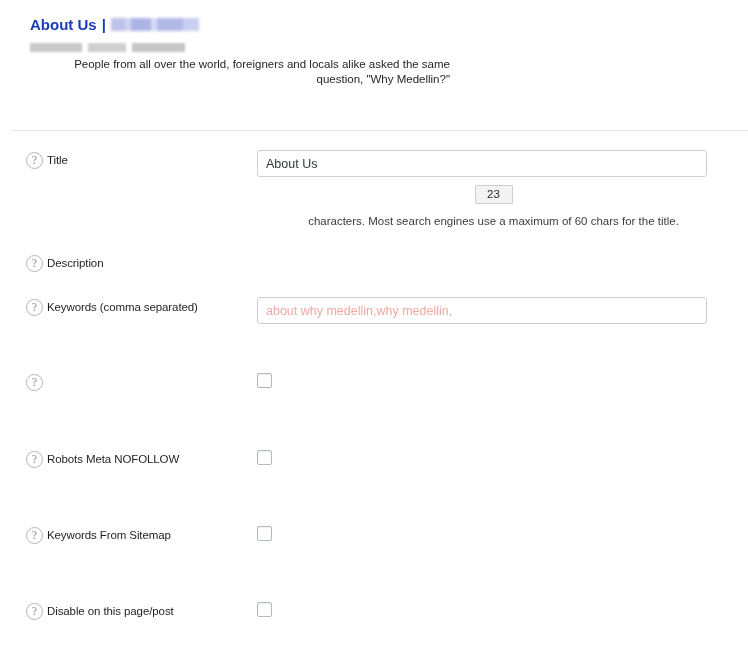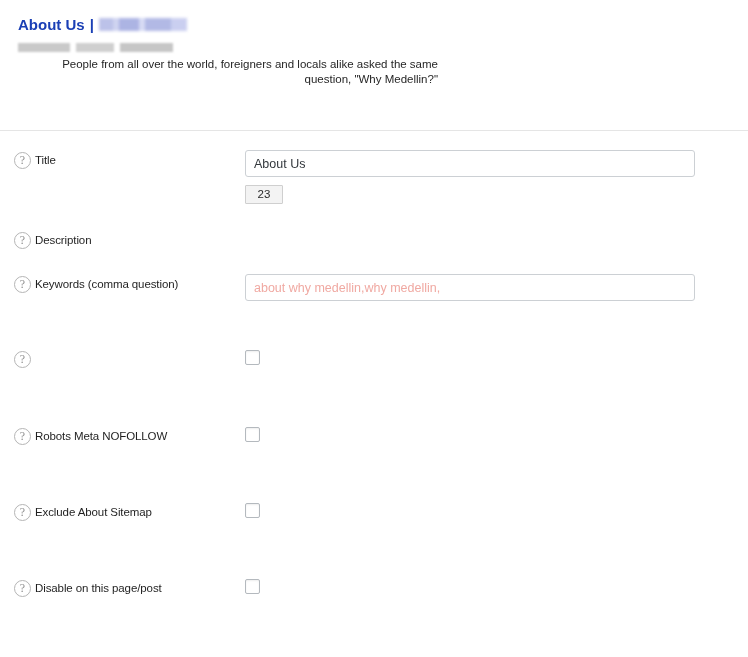--- a/index.html
+++ b/index.html
@@ -19,20 +19,21 @@
 
   
   .panel {
     position: absolute;
     left: 0;
     top: 0;
     width: 748px;
     height: 657px;
     background: #ffffff;
     box-sizing: border-box;
+    padding-left: 12px;
   }
 
   
   .snippet {
     padding: 16px 18px 14px 18px;
     border-bottom: 1px solid #e5e5e5;
     box-sizing: border-box;
     height: 131px;
   }
   .snippet-title-row {
@@ -169,20 +170,21 @@
     outline: none;
   }
 
   .counter-line {
     margin-top: 8px;
     display: flex;
     align-items: center;
     gap: 11px;
     font-size: 11.5px;
     color: #3c3c3c;
+    flex-direction: column;
   }
   .counter-box {
     min-width: 38px;
     height: 19px;
     line-height: 17px;
     box-sizing: border-box;
     border: 1px solid #cfcfcf;
     background: #f3f3f3;
     text-align: center;
     font-size: 11.5px;
@@ -235,35 +237,36 @@
 
     <div class="row row-title">
       <div class="row-label">
         <span class="help-icon">?</span>
         <span class="label-text">Title</span>
       </div>
       <div class="row-field">
         <input class="text-input" type="text" value="About Us" style="">
         <div class="counter-line">
           <span class="counter-box">23</span>
+          <span>characters. Most search engines use a maximum of 60 chars for the title.</span>
         </div>
       </div>
     </div>
 
     <div class="row row-desc">
       <div class="row-label">
         <span class="help-icon">?</span>
         <span class="label-text">Description</span>
       </div>
     </div>
 
     <div class="row row-keywords">
       <div class="row-label">
         <span class="help-icon">?</span>
-        <span class="label-text">Keywords (comma question)</span>
+        <span class="label-text">Keywords (comma separated)</span>
       </div>
       <div class="row-field">
         <input class="text-input keywords-input" type="text" placeholder="about why medellin,why medellin," style="">
       </div>
     </div>
 
     <div class="row row-check row-noindex">
       <div class="row-label">
         <span class="help-icon">?</span>
       </div>
@@ -278,21 +281,21 @@
         <span class="label-text">Robots Meta NOFOLLOW</span>
       </div>
       <div class="row-field">
         <input class="checkbox" type="checkbox" style="">
       </div>
     </div>
 
     <div class="row row-check row-sitemap">
       <div class="row-label">
         <span class="help-icon">?</span>
-        <span class="label-text">Exclude About Sitemap</span>
+        <span class="label-text">Keywords From Sitemap</span>
       </div>
       <div class="row-field">
         <input class="checkbox" type="checkbox" style="">
       </div>
     </div>
 
     <div class="row row-check row-disable">
       <div class="row-label">
         <span class="help-icon">?</span>
         <span class="label-text">Disable on this page/post</span>

